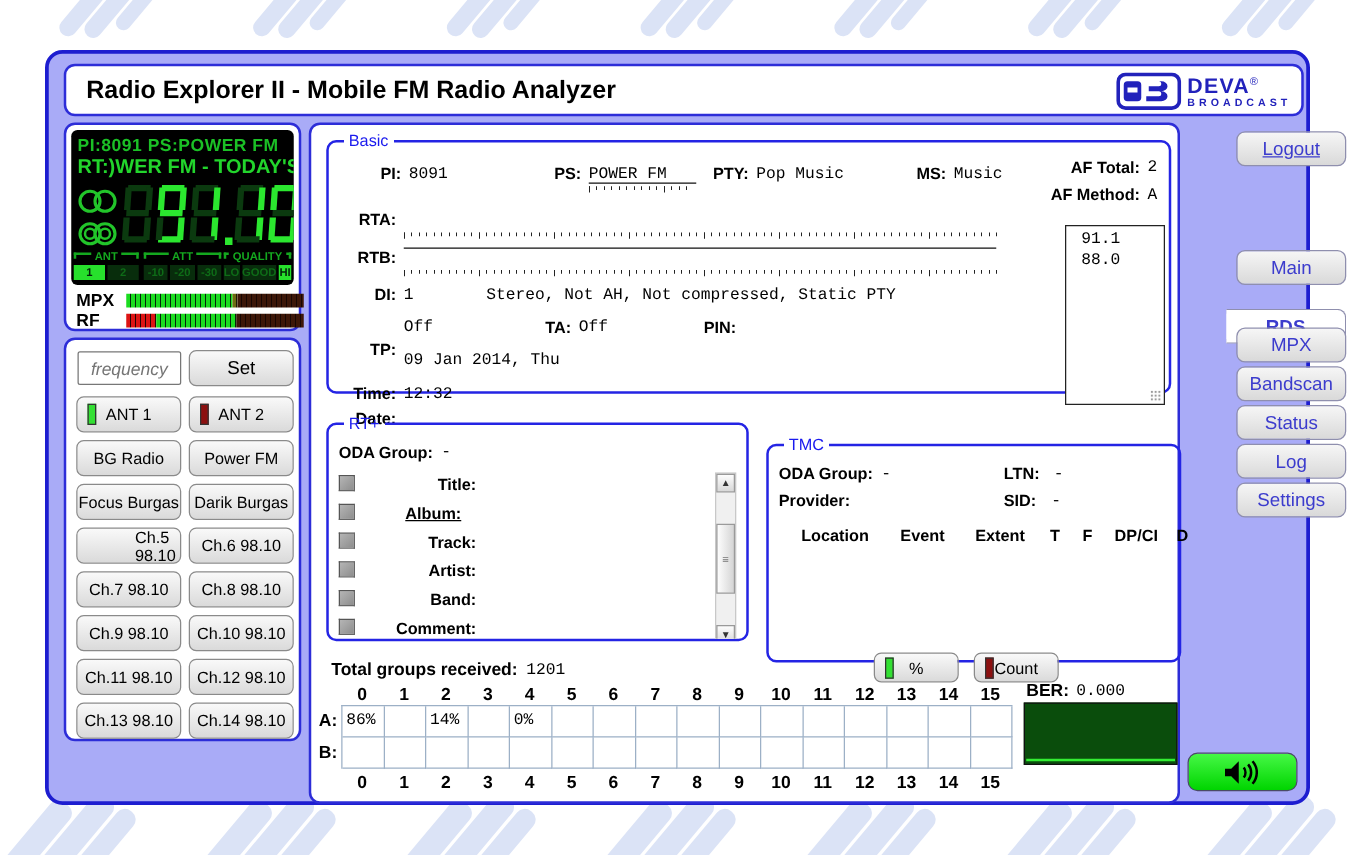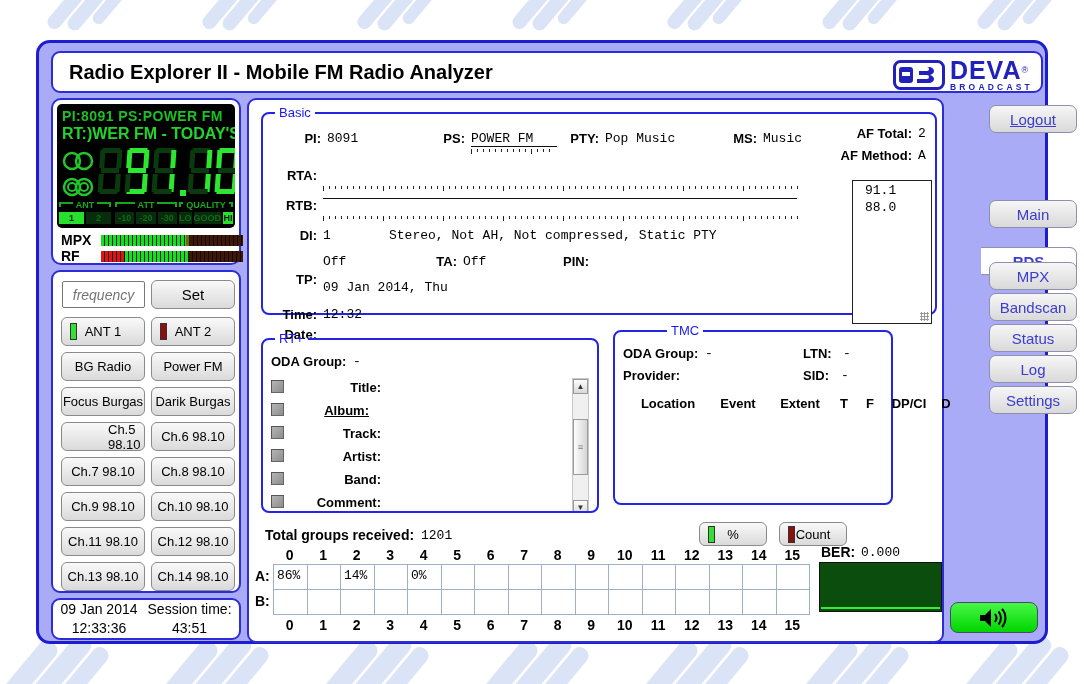--- a/index.html
+++ b/index.html
@@ -14,21 +14,21 @@
 
   
   #shell { position:absolute; left:36px; top:40px; width:1012px; height:604px;
            background:#a9abf7; border:3px solid #1c1ccе; border:3px solid #1d1dd0; border-radius:14px; z-index:1; }
   .whitebox { position:absolute; background:#ffffff; border:2px solid #2d2dd8; border-radius:9px; }
 
   
   #title-text { position:absolute; left:16px; top:8px; font-size:20px; font-weight:bold; color:#000; }
   #logo { position:absolute; right:8px; top:5px; display:flex; align-items:center; gap:5px; }
   #logo .wordmark { line-height:1; color:#2222bb; }
-  #logo .name { font-size:25px; font-weight:bold; letter-spacing:1px; }
+  #logo .name { font-size:17px; font-weight:bold; letter-spacing:1px; }
   #logo .reg { font-size:9px; vertical-align:super; }
   #logo .sub { font-size:8.5px; font-weight:bold; letter-spacing:3.2px; }
 
   
   #lcd { position:absolute; left:4px; top:4px; width:178px; height:124px; background:#000; border-radius:5px; overflow:hidden; }
   .lcd-line1 { position:absolute; left:5px; top:4px; color:#1bc026; font-size:14px; font-weight:bold; white-space:nowrap; letter-spacing:.4px;}
   .lcd-line2 { position:absolute; left:5px; top:21px; color:#22d52c; font-size:16px; font-weight:bold; white-space:nowrap; }
   .digit { position:absolute; width:22px; height:46px; transform:skewX(-4deg); }
   .digit i { position:absolute; display:block; }
   .seg-a{left:2px;top:0;width:18px;height:5px} .seg-b{left:17px;top:2px;width:5px;height:18px}
@@ -194,21 +194,21 @@
           <rect x="9" y="12" width="8" height="4" fill="#ffffff"></rect>
           <path d="M24 7 h12 a5 4 0 0 1 0 8 a5 4 0 0 1 0 8 h-12 v-4 h10 a2 2 0 0 0 0-4 h-8 v-4 h8 a2 2 0 0 0 0-4 h-10 z" fill="#2222bb"></path>
         </svg>
         <div class="wordmark">
           <div><span class="name">DEVA</span><span class="reg">®</span></div>
           <div class="sub">BROADCAST</div>
         </div>
       </div>
     </div>
 
-    <div class="whitebox" style="left:12px; top:55px; width:190px; height:167px;border-radius:10px;">
+    <div class="whitebox" style="left:12px; top:55px; width:190px; height:167px;">
       <div id="lcd">
         <div class="lcd-line1">
           <span>PI:</span><span>8091</span>&nbsp;<span>PS:</span><span>POWER FM</span>
         </div>
         <div class="lcd-line2">
           <span>RT:</span><span>)WER FM - TODAY'S I</span>
         </div>
         <svg class="abs" style="left:4px; top:46px;" width="36" height="50" viewBox="0 0 36 50">
           <circle cx="11" cy="11" r="8" fill="none" stroke="#22c52a" stroke-width="2.5"></circle>
           <circle cx="23" cy="11" r="8" fill="none" stroke="#22c52a" stroke-width="2.5"></circle>
@@ -343,30 +343,20 @@
           <div class="btn" style="position: absolute; left: 98px; top: 185px; width: 84px; height: 29px;">Ch.8 98.10</div>
           <div class="btn" style="position: absolute; left: 8px; top: 220px; width: 84px; height: 29px;">Ch.9 98.10</div>
           <div class="btn" style="position: absolute; left: 98px; top: 220px; width: 84px; height: 29px;">Ch.10 98.10</div>
           <div class="btn" style="position: absolute; left: 8px; top: 255px; width: 84px; height: 29px;">Ch.11 98.10</div>
           <div class="btn" style="position: absolute; left: 98px; top: 255px; width: 84px; height: 29px;">Ch.12 98.10</div>
           <div class="btn" style="position: absolute; left: 8px; top: 290px; width: 84px; height: 29px;">Ch.13 98.10</div>
           <div class="btn" style="position: absolute; left: 98px; top: 290px; width: 84px; height: 29px;">Ch.14 98.10</div>
         </div>
     </div>
 
-    <div class="whitebox" style="left:12px; top:555px; width:190px; height:42px; display:flex; align-items:center; justify-content:center; gap:10px;">
-      <div class="statuscell">
-        <div>09 Jan 2014</div>
-          <div>12:33:36</div>
-      </div>
-      <div class="statuscell">
-        <div>Session time:</div>
-          <div>43:51</div>
-      </div>
-    </div>
 
     <div class="whitebox" style="left:208px; top:55px; width:697px; height:545px;">
 
       <fieldset style="left:12px; top:5px; width:676px; height:210px;">
         <legend>Basic</legend>
         <span class="lbl r" style="left:28px; top:11px; width:30px;">PI:</span>
         <span class="mono" style="left:64px; top:11px;">8091</span>
         <span class="lbl r" style="left:168px; top:11px; width:34px;">PS:</span>
         <span class="mono uline" style="left:208px; top:11px; width:86px;">POWER FM</span>
         <span class="ruler" style="left:208px; top:29px; width:80px;"></span>
@@ -426,21 +416,21 @@
             <div class="chk" style="left: 8px; top: 149px;"></div>
             <span class="lbl r" style="left: 30px; top: 149px; width: 88px;">Comment:</span>
           </div>
         <div class="sb" style="right:8px; top:32px; height:138px;">
           <div class="arrow" style="top:0;">▲</div>
           <div class="thumb" style="top:40px;">≡</div>
           <div class="arrow" style="bottom:0;">▼</div>
         </div>
       </fieldset>
 
-      <fieldset style="left:364px; top:223px; width:280px; height:182px;padding-left:40px;">
+      <fieldset style="left:364px; top:248px; width:332px; height:182px;">
         <legend>TMC</legend>
         <span class="lbl" style="left:8px; top:8px;">ODA Group:</span>
         <span class="mono" style="left:90px; top:8px;">-</span>
         <span class="lbl" style="left:188px; top:8px;">LTN:</span>
         <span class="mono" style="left:228px; top:8px;">-</span>
         <span class="lbl" style="left:8px; top:30px;">Provider:</span>
         <span class="mono" style="left:90px; top:30px;"></span>
         <span class="lbl" style="left:188px; top:30px;">SID:</span>
         <span class="mono" style="left:226px; top:30px;">-</span>
         <div id="tmc-columns" style="position:absolute; left:14px; top:58px; display:flex;">

